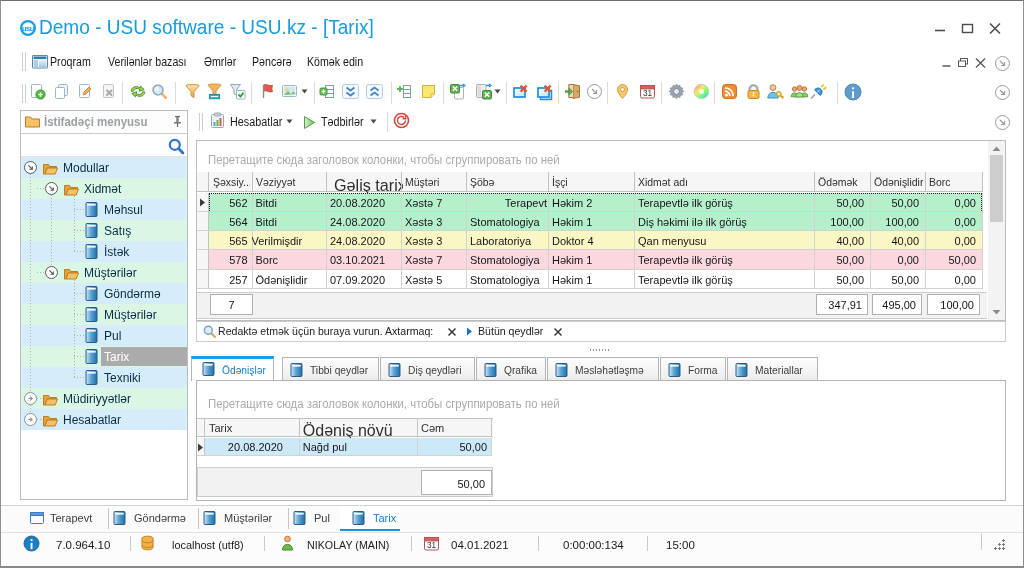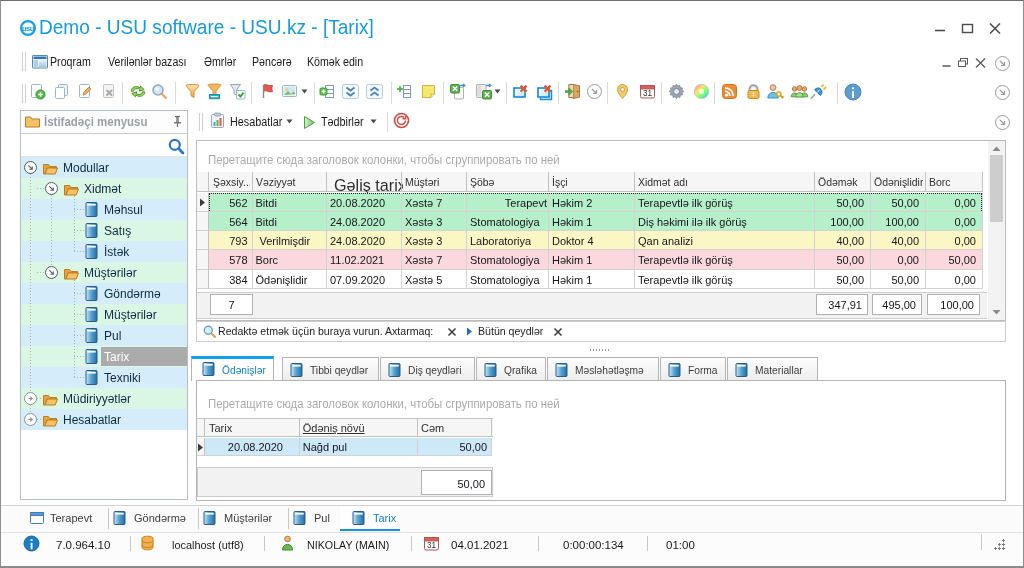--- a/index.html
+++ b/index.html
@@ -707,65 +707,65 @@
 <div class="t" style="left:634.0px;top:215.8px;width:179.0px;font-size:11px;color:#15151a;text-align:left;padding-left:4px;overflow:hidden">Diş həkimi ilə ilk görüş</div>
 <div class="abs" style="left:814.0px;top:211.8px;width:1px;height:19.3px;background:#d2d2d2"></div>
 <div class="t" style="left:814.0px;top:215.8px;width:55.0px;font-size:11px;color:#15151a;text-align:right;padding-right:5px;overflow:hidden">100,00</div>
 <div class="abs" style="left:870.0px;top:211.8px;width:1px;height:19.3px;background:#d2d2d2"></div>
 <div class="t" style="left:870.0px;top:215.8px;width:54.0px;font-size:11px;color:#15151a;text-align:right;padding-right:5px;overflow:hidden">100,00</div>
 <div class="abs" style="left:925.0px;top:211.8px;width:1px;height:19.3px;background:#d2d2d2"></div>
 <div class="t" style="left:925.0px;top:215.8px;width:56.0px;font-size:11px;color:#15151a;text-align:right;padding-right:5px;overflow:hidden">0,00</div>
 <div class="abs" style="left:982.0px;top:211.8px;width:1px;height:19.3px;background:#d2d2d2"></div>
 <div class="abs" style="left:209px;top:231.1px;width:773px;height:19.3px;background:#fbf7c4;border-bottom:1px solid #d2d2d2"></div>
 <div class="abs" style="left:197px;top:231.1px;width:12px;height:19.3px;background:#f6f6f6;border-right:1px solid #c2c2c2;border-bottom:1px solid #d2d2d2"></div>
-<div class="t" style="left:209.0px;top:235.1px;width:41.5px;font-size:11px;color:#15151a;text-align:right;padding-right:3px;overflow:hidden">793</div>
+<div class="t" style="left:209.0px;top:235.1px;width:41.5px;font-size:11px;color:#15151a;text-align:right;padding-right:3px;overflow:hidden">565</div>
 <div class="abs" style="left:251.5px;top:231.1px;width:1px;height:19.3px;background:#d2d2d2"></div>
-<div class="t" style="left:251.5px;top:235.1px;width:73.5px;font-size:11px;color:#15151a;text-align:left;padding-left:8px;overflow:hidden">Verilmişdir</div>
+<div class="t" style="left:251.5px;top:235.1px;width:73.5px;font-size:11px;color:#15151a;text-align:left;padding-left:0;overflow:hidden">Verilmişdir</div>
 <div class="abs" style="left:326.0px;top:231.1px;width:1px;height:19.3px;background:#d2d2d2"></div>
 <div class="t" style="left:326.0px;top:235.1px;width:74.0px;font-size:11px;color:#15151a;text-align:left;padding-left:4px;overflow:hidden">24.08.2020</div>
 <div class="abs" style="left:401.0px;top:231.1px;width:1px;height:19.3px;background:#d2d2d2"></div>
 <div class="t" style="left:401.0px;top:235.1px;width:64.0px;font-size:11px;color:#15151a;text-align:left;padding-left:4px;overflow:hidden">Xəstə 3</div>
 <div class="abs" style="left:466.0px;top:231.1px;width:1px;height:19.3px;background:#d2d2d2"></div>
 <div class="t" style="left:466.0px;top:235.1px;width:81.0px;font-size:11px;color:#15151a;text-align:left;padding-left:4px;overflow:hidden">Laboratoriya</div>
 <div class="abs" style="left:548.0px;top:231.1px;width:1px;height:19.3px;background:#d2d2d2"></div>
 <div class="t" style="left:548.0px;top:235.1px;width:85.0px;font-size:11px;color:#15151a;text-align:left;padding-left:4px;overflow:hidden">Doktor 4</div>
 <div class="abs" style="left:634.0px;top:231.1px;width:1px;height:19.3px;background:#d2d2d2"></div>
-<div class="t" style="left:634.0px;top:235.1px;width:179.0px;font-size:11px;color:#15151a;text-align:left;padding-left:4px;overflow:hidden">Qan analizi</div>
+<div class="t" style="left:634.0px;top:235.1px;width:179.0px;font-size:11px;color:#15151a;text-align:left;padding-left:4px;overflow:hidden">Qan menyusu</div>
 <div class="abs" style="left:814.0px;top:231.1px;width:1px;height:19.3px;background:#d2d2d2"></div>
 <div class="t" style="left:814.0px;top:235.1px;width:55.0px;font-size:11px;color:#15151a;text-align:right;padding-right:5px;overflow:hidden">40,00</div>
 <div class="abs" style="left:870.0px;top:231.1px;width:1px;height:19.3px;background:#d2d2d2"></div>
 <div class="t" style="left:870.0px;top:235.1px;width:54.0px;font-size:11px;color:#15151a;text-align:right;padding-right:5px;overflow:hidden">40,00</div>
 <div class="abs" style="left:925.0px;top:231.1px;width:1px;height:19.3px;background:#d2d2d2"></div>
 <div class="t" style="left:925.0px;top:235.1px;width:56.0px;font-size:11px;color:#15151a;text-align:right;padding-right:5px;overflow:hidden">0,00</div>
 <div class="abs" style="left:982.0px;top:231.1px;width:1px;height:19.3px;background:#d2d2d2"></div>
 <div class="abs" style="left:209px;top:250.4px;width:773px;height:19.3px;background:#fbd8dd;border-bottom:1px solid #d2d2d2"></div>
 <div class="abs" style="left:197px;top:250.4px;width:12px;height:19.3px;background:#f6f6f6;border-right:1px solid #c2c2c2;border-bottom:1px solid #d2d2d2"></div>
 <div class="t" style="left:209.0px;top:254.4px;width:41.5px;font-size:11px;color:#15151a;text-align:right;padding-right:3px;overflow:hidden">578</div>
 <div class="abs" style="left:251.5px;top:250.4px;width:1px;height:19.3px;background:#d2d2d2"></div>
 <div class="t" style="left:251.5px;top:254.4px;width:73.5px;font-size:11px;color:#15151a;text-align:left;padding-left:4px;overflow:hidden">Borc</div>
 <div class="abs" style="left:326.0px;top:250.4px;width:1px;height:19.3px;background:#d2d2d2"></div>
-<div class="t" style="left:326.0px;top:254.4px;width:74.0px;font-size:11px;color:#15151a;text-align:left;padding-left:4px;overflow:hidden">11.02.2021</div>
+<div class="t" style="left:326.0px;top:254.4px;width:74.0px;font-size:11px;color:#15151a;text-align:left;padding-left:4px;overflow:hidden">03.10.2021</div>
 <div class="abs" style="left:401.0px;top:250.4px;width:1px;height:19.3px;background:#d2d2d2"></div>
 <div class="t" style="left:401.0px;top:254.4px;width:64.0px;font-size:11px;color:#15151a;text-align:left;padding-left:4px;overflow:hidden">Xəstə 7</div>
 <div class="abs" style="left:466.0px;top:250.4px;width:1px;height:19.3px;background:#d2d2d2"></div>
 <div class="t" style="left:466.0px;top:254.4px;width:81.0px;font-size:11px;color:#15151a;text-align:left;padding-left:4px;overflow:hidden">Stomatologiya</div>
 <div class="abs" style="left:548.0px;top:250.4px;width:1px;height:19.3px;background:#d2d2d2"></div>
 <div class="t" style="left:548.0px;top:254.4px;width:85.0px;font-size:11px;color:#15151a;text-align:left;padding-left:4px;overflow:hidden">Həkim 1</div>
 <div class="abs" style="left:634.0px;top:250.4px;width:1px;height:19.3px;background:#d2d2d2"></div>
 <div class="t" style="left:634.0px;top:254.4px;width:179.0px;font-size:11px;color:#15151a;text-align:left;padding-left:4px;overflow:hidden">Terapevtlə ilk görüş</div>
 <div class="abs" style="left:814.0px;top:250.4px;width:1px;height:19.3px;background:#d2d2d2"></div>
 <div class="t" style="left:814.0px;top:254.4px;width:55.0px;font-size:11px;color:#15151a;text-align:right;padding-right:5px;overflow:hidden">50,00</div>
 <div class="abs" style="left:870.0px;top:250.4px;width:1px;height:19.3px;background:#d2d2d2"></div>
 <div class="t" style="left:870.0px;top:254.4px;width:54.0px;font-size:11px;color:#15151a;text-align:right;padding-right:5px;overflow:hidden">0,00</div>
 <div class="abs" style="left:925.0px;top:250.4px;width:1px;height:19.3px;background:#d2d2d2"></div>
 <div class="t" style="left:925.0px;top:254.4px;width:56.0px;font-size:11px;color:#15151a;text-align:right;padding-right:5px;overflow:hidden">50,00</div>
 <div class="abs" style="left:982.0px;top:250.4px;width:1px;height:19.3px;background:#d2d2d2"></div>
 <div class="abs" style="left:209px;top:269.7px;width:773px;height:19.3px;background:#ffffff;border-bottom:1px solid #d2d2d2"></div>
 <div class="abs" style="left:197px;top:269.7px;width:12px;height:19.3px;background:#f6f6f6;border-right:1px solid #c2c2c2;border-bottom:1px solid #d2d2d2"></div>
-<div class="t" style="left:209.0px;top:273.7px;width:41.5px;font-size:11px;color:#15151a;text-align:right;padding-right:3px;overflow:hidden">384</div>
+<div class="t" style="left:209.0px;top:273.7px;width:41.5px;font-size:11px;color:#15151a;text-align:right;padding-right:3px;overflow:hidden">257</div>
 <div class="abs" style="left:251.5px;top:269.7px;width:1px;height:19.3px;background:#d2d2d2"></div>
 <div class="t" style="left:251.5px;top:273.7px;width:73.5px;font-size:11px;color:#15151a;text-align:left;padding-left:4px;overflow:hidden">Ödənişlidir</div>
 <div class="abs" style="left:326.0px;top:269.7px;width:1px;height:19.3px;background:#d2d2d2"></div>
 <div class="t" style="left:326.0px;top:273.7px;width:74.0px;font-size:11px;color:#15151a;text-align:left;padding-left:4px;overflow:hidden">07.09.2020</div>
 <div class="abs" style="left:401.0px;top:269.7px;width:1px;height:19.3px;background:#d2d2d2"></div>
 <div class="t" style="left:401.0px;top:273.7px;width:64.0px;font-size:11px;color:#15151a;text-align:left;padding-left:4px;overflow:hidden">Xəstə 5</div>
 <div class="abs" style="left:466.0px;top:269.7px;width:1px;height:19.3px;background:#d2d2d2"></div>
 <div class="t" style="left:466.0px;top:273.7px;width:81.0px;font-size:11px;color:#15151a;text-align:left;padding-left:4px;overflow:hidden">Stomatologiya</div>
 <div class="abs" style="left:548.0px;top:269.7px;width:1px;height:19.3px;background:#d2d2d2"></div>
 <div class="t" style="left:548.0px;top:273.7px;width:85.0px;font-size:11px;color:#15151a;text-align:left;padding-left:4px;overflow:hidden">Həkim 1</div>
@@ -924,21 +924,21 @@
       <rect x="2.3" y="1.8" width="8.4" height="1.8" fill="#fff" fill-opacity="0.95"></rect>
     </svg>
   </div>
 <div class="t" style="left:755px;top:364px;font-size:11px;color:#3c3c3c;"><span class="sx" style="transform:scaleX(0.93)">Materiallar</span></div>
 <div class="abs" style="left:196px;top:380px;width:810px;height:121px;background:#fff;border:1px solid #b4b4b4"></div>
 <div class="t" style="left:208px;top:397px;font-size:12px;color:#ababab;"><span class="sx" style="transform:scaleX(0.95)">Перетащите сюда заголовок колонки, чтобы сгруппировать по ней</span></div>
 <div class="abs" style="left:197px;top:418px;width:296px;height:19px;background:#f6f6f6;border-bottom:1px solid #c2c2c2;border-top:1px solid #c2c2c2"></div>
 <div class="abs" style="left:204px;top:418px;width:1px;height:19px;background:#c2c2c2"></div>
 <div class="t" style="left:209px;top:422px;font-size:11px;color:#2e2e2e;">Tarix</div>
 <div class="abs" style="left:298.8px;top:418px;width:1px;height:19px;background:#c2c2c2"></div>
-<div class="t" style="left:302.8px;top:422px;font-size:11px;color:#2e2e2e;text-decoration:underline;">Ödəniş növü</div>
+<div class="t" style="left:302.8px;top:422px;font-size:16px;color:#2e2e2e;">Ödəniş növü</div>
 <div class="abs" style="left:417px;top:418px;width:1px;height:19px;background:#c2c2c2"></div>
 <div class="t" style="left:421px;top:422px;font-size:11px;color:#2e2e2e;">Cəm</div>
 <div class="abs" style="left:491px;top:418px;width:1px;height:19px;background:#c2c2c2"></div>
 <div class="abs" style="left:205px;top:438px;width:286px;height:18px;background:#cde9f7;border-bottom:1px solid #d2d2d2"></div>
 <div class="abs" style="left:197px;top:438px;width:8px;height:18px;background:#f6f6f6;border-right:1px solid #c2c2c2;border-bottom:1px solid #d2d2d2"></div>
 <div class="abs" style="left:197px;top:443px">
     <svg width="7" height="9" viewBox="0 0 7 9">
       <path d="M1 0.5l5 4-5 4z" fill="#3c3c3c"></path>
     </svg>
   </div>
@@ -1051,21 +1051,21 @@
     <svg width="17" height="16" viewBox="0 0 17 16">
       <rect x="1.5" y="2.5" width="14" height="12.5" rx="1.5" fill="#fff" stroke="#b45352"></rect>
       <rect x="1.5" y="2.5" width="14" height="3.4" fill="#d8605e" stroke="#b45352"></rect>
       <text x="8.5" y="12.6" font-size="8.2" font-family="Liberation Sans" fill="#333" text-anchor="middle">31</text>
     </svg>
   </div>
 <div class="t" style="left:451px;top:539px;font-size:11.5px;color:#1a1a1a;">04.01.2021</div>
 <div class="sep" style="left:538px;top:536px;height:15px;background:#c9c9c9"></div>
 <div class="t" style="left:563px;top:539px;font-size:11.5px;color:#1a1a1a;">0:00:00:134</div>
 <div class="sep" style="left:647px;top:536px;height:15px;background:#c9c9c9"></div>
-<div class="t" style="left:666px;top:539px;font-size:11.5px;color:#1a1a1a;">01:00</div>
+<div class="t" style="left:666px;top:539px;font-size:11.5px;color:#1a1a1a;">15:00</div>
 <div class="sep" style="left:981px;top:534px;height:16px;background:#c9c9c9"></div>
 <div class="abs" style="left:993px;top:538px">
     <svg width="12" height="12" viewBox="0 0 12 12">
       <path d="M9 2.5h3M10.5 1v3" stroke="#7a7a7a" stroke-width="1"></path>
       <path d="M9 6.5h3M10.5 5v3" stroke="#7a7a7a" stroke-width="1"></path>
       <path d="M5 6.5h3M6.5 5v3" stroke="#7a7a7a" stroke-width="1"></path>
       <path d="M9 10.5h3M10.5 9v3" stroke="#7a7a7a" stroke-width="1"></path>
       <path d="M5 10.5h3M6.5 9v3" stroke="#7a7a7a" stroke-width="1"></path>
       <path d="M1 10.5h3M2.5 9v3" stroke="#7a7a7a" stroke-width="1"></path>
     </svg>

